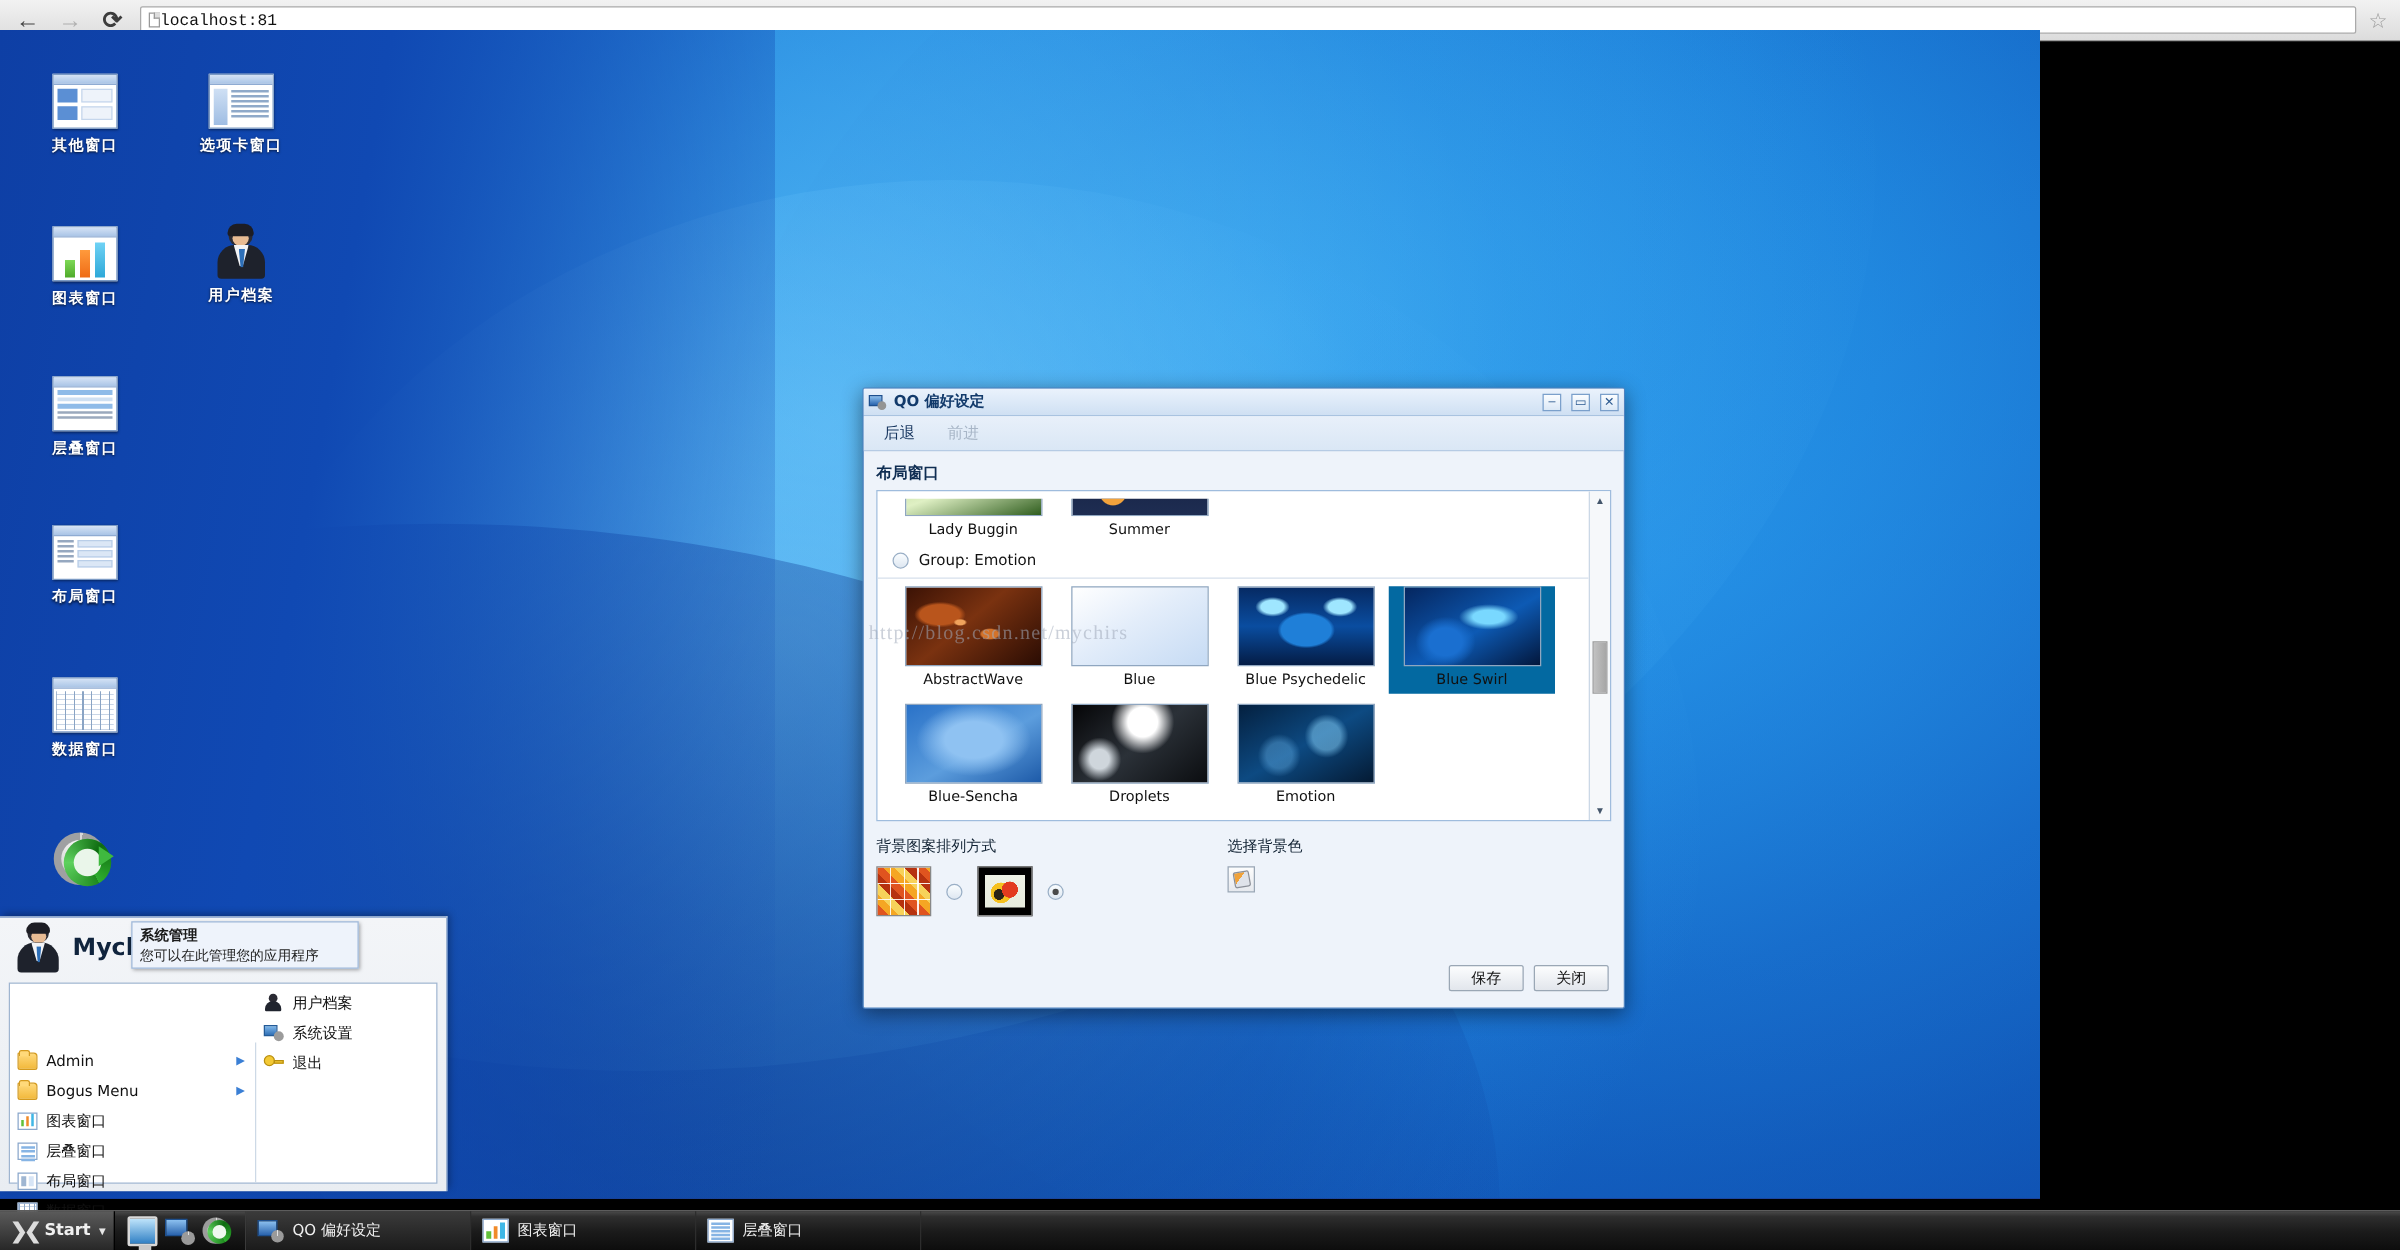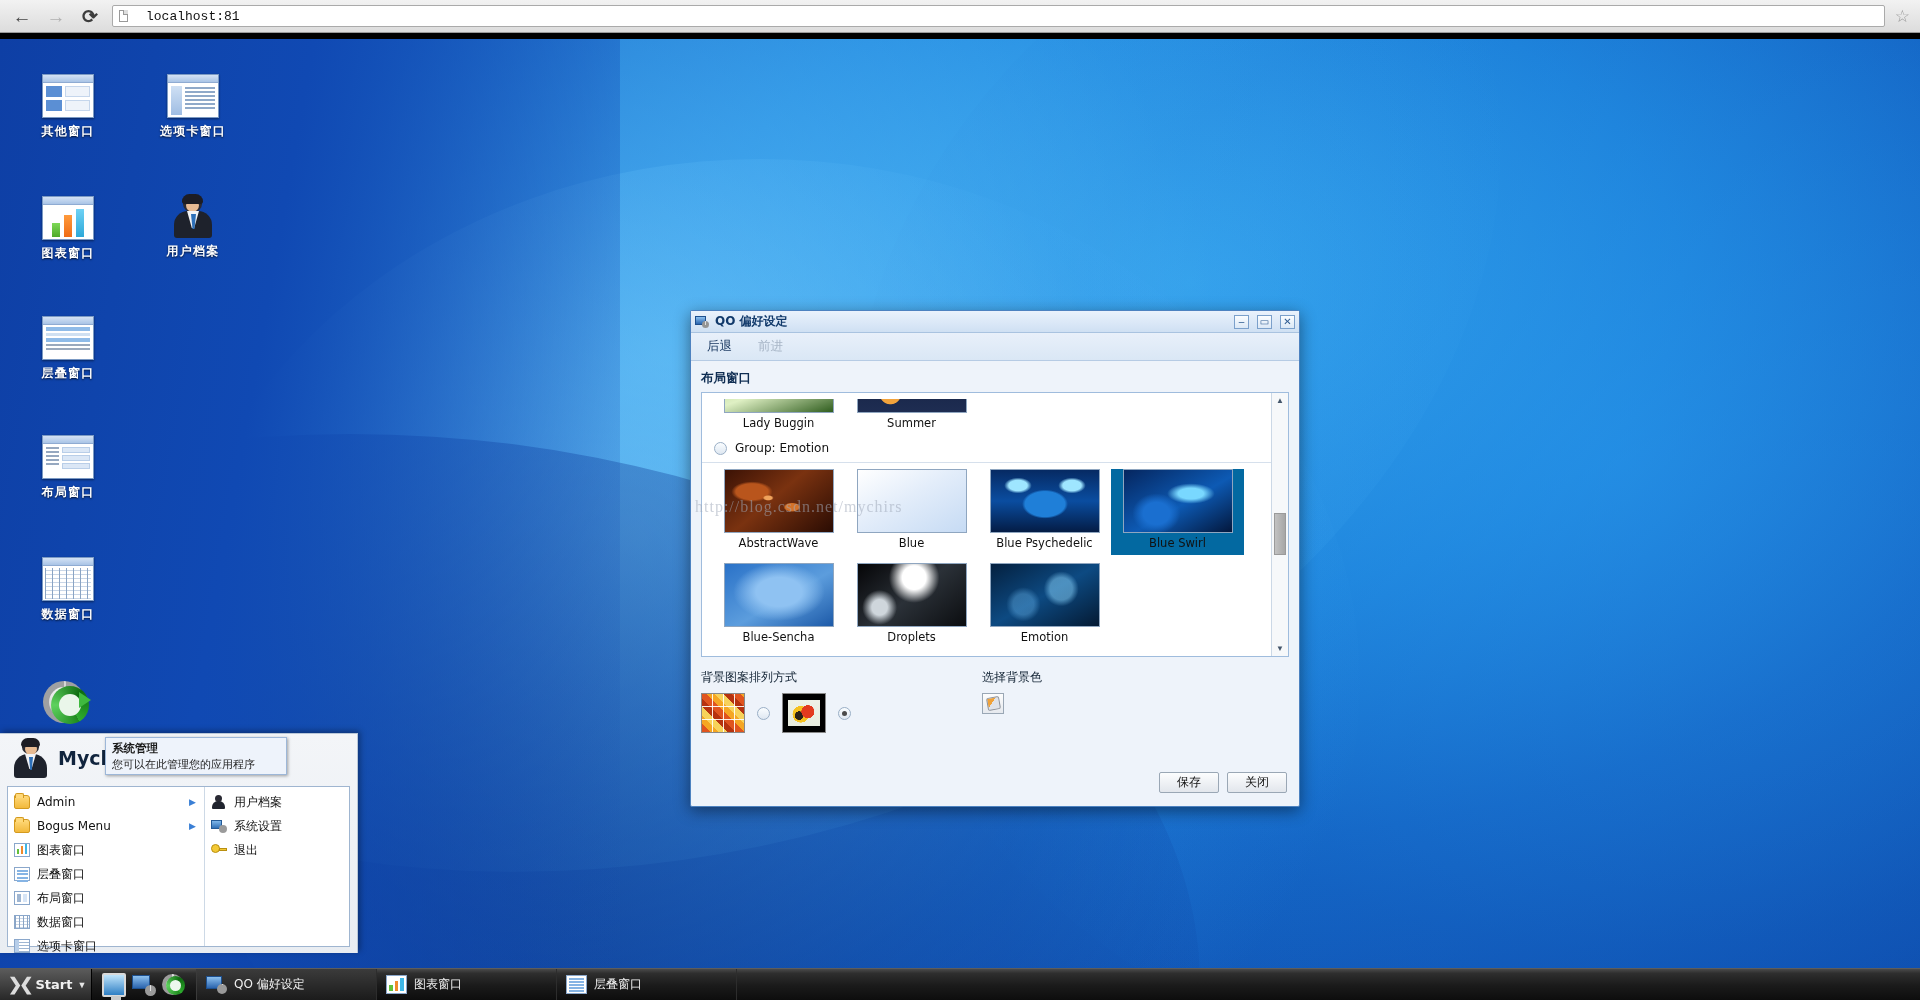--- a/index.html
+++ b/index.html
@@ -16,30 +16,30 @@
     background:linear-gradient(#f2f2f2,#dcdcdc);
     border-bottom:1px solid #9a9a9a;
     display:flex; align-items:center; padding:0 10px; gap:10px;
   }
   .navbtn{ width:24px; height:24px; display:flex; align-items:center; justify-content:center;
     font-size:19px; color:#444; line-height:1; }
   .navbtn.dim{ color:#b0b0b0; }
   #reload-icon{ font-size:19px; color:#3c3c3c; font-weight:bold; }
   #url-box{
     flex:1; height:22px; background:#fff; border:1px solid #aaa; border-radius:2px;
-    display:flex; align-items:center; padding:0 6px; gap:18px;
+    display:flex; align-items:center; padding:0 6px; gap:0;
     font-family:"Liberation Mono", monospace; font-size:13px; color:#111;
   }
   #page-doc-icon{ width:9px; height:12px; background:#fff; border:1px solid #999; position:relative; flex:0 0 auto;}
   #page-doc-icon:after{content:"";position:absolute;right:-1px;top:-1px;width:4px;height:4px;background:#ddd;border-left:1px solid #999;border-bottom:1px solid #999;}
   #star-icon{ color:#9a9a9a; font-size:17px; }
 
   
   #desktop{
-    position:absolute; left:0; top:39px; width:1920px; height:935px;
+    position:absolute; left:0; top:24px; width:1632px; height:935px;
     background:#701a75;
     overflow:hidden;
   }
   #desktop .wp-base{
     position:absolute; inset:0;
     background:
       radial-gradient(ellipse 1400px 900px at 62% 26%, #37a9ef 0%, #1f86dd 35%, #1464c4 62%, #0d47a8 100%),
       linear-gradient(160deg,#0d3c9e,#0a2f85);
   }
   #desktop .wp-swirl1{
@@ -141,21 +141,21 @@
     border:1px solid #b9c7d8; border-left:none; border-bottom:none;
     box-shadow:2px -2px 6px rgba(0,0,0,.35);
   }
   #start-header{ height:48px; display:flex; align-items:center; gap:8px; padding-left:10px; }
   #start-header .avatar{ width:40px; height:40px; position:relative; }
   #start-header .name{ font-size:19px; font-weight:bold; color:#10243d; font-family:"DejaVu Sans","Liberation Sans",sans-serif;}
   #start-panes{
     position:absolute; left:7px; top:52px; right:7px; bottom:6px;
     background:#fff; border:1px solid #9fb5d0; display:flex;
   }
-  .pane-left{ width:197px; border-right:1px solid #cdd9e6; padding-top:3px; }
+  .pane-left{ width:197px; border-right:1px solid #cdd9e6; padding-top:3px;margin-top:47px; }
   .pane-right{ flex:1; padding-top:3px; }
   .mi{ display:flex; align-items:center; gap:7px; height:24px; padding:0 6px; font-size:12px; color:#111;
        font-family:"DejaVu Sans","Liberation Sans",sans-serif; position:relative; }
   .mi .arrow{ position:absolute; right:8px; color:#3a7fd5; font-size:9px; }
   .mi-ico{ width:16px; height:14px; flex:0 0 auto; position:relative; }
   .folder{ background:linear-gradient(#ffd97a,#f2b93c); border:1px solid #d49a1e; border-radius:1px 3px 2px 2px; }
   .folder:before{ content:""; position:absolute; left:0; top:-3px; width:7px; height:4px; background:#ffd97a; border:1px solid #d49a1e; border-bottom:none; border-radius:2px 2px 0 0;}
   .mini-chart{ background:#fff; border:1px solid #8aa7cb; display:flex; align-items:flex-end; gap:1.5px; padding:2px; }
   .mini-chart i{ display:block; width:3px; }
   .mini-stack{ background:#fff; border:1px solid #8aa7cb; }

